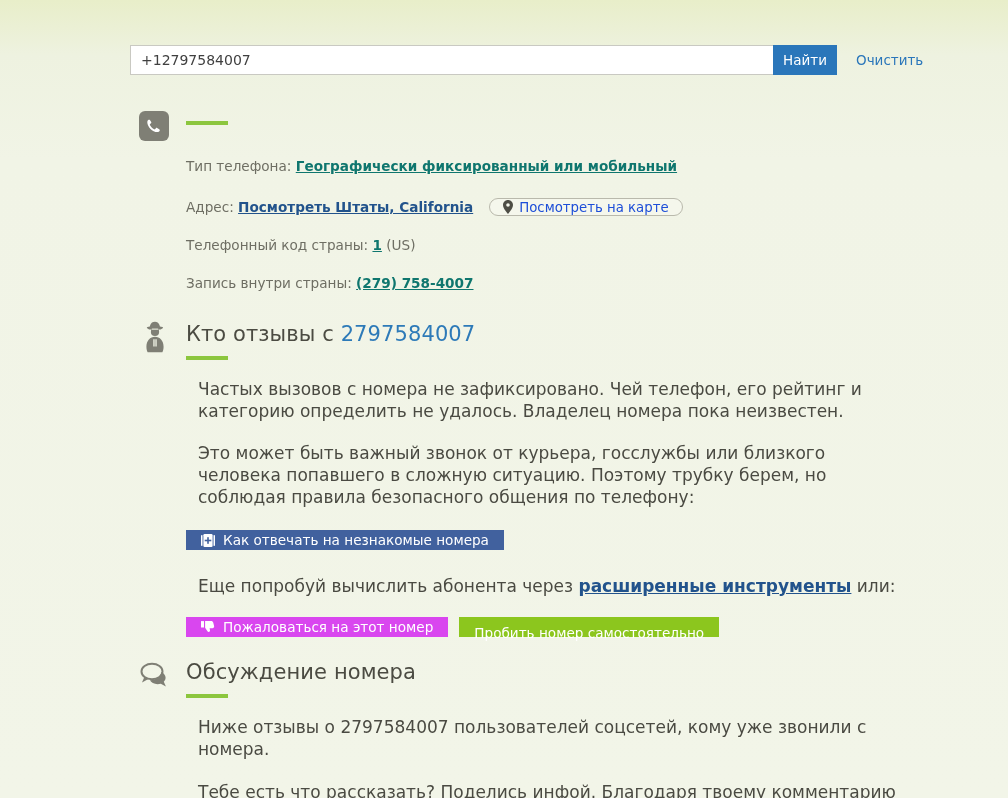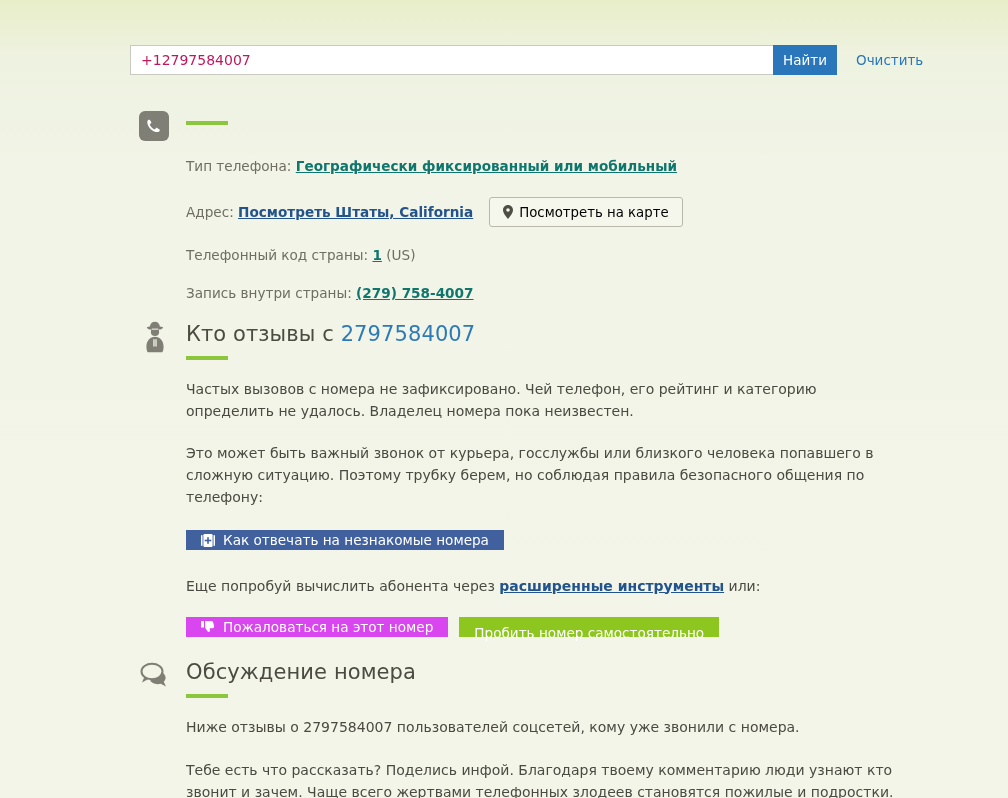--- a/index.html
+++ b/index.html
@@ -33,21 +33,21 @@
   .search-input {
     width: 643px;
     height: 30px;
     box-sizing: border-box;
     border: 1px solid #c9c9c2;
     border-right: none;
     background: #ffffff;
     padding: 4px 10px;
     font-family: "DejaVu Sans", "Liberation Sans", sans-serif;
     font-size: 14px;
-    color: #be185d;
+    color: #404040;
     outline: none;
     border-radius: 0;
   }
   .search-btn {
     width: 64px;
     height: 30px;
     border: none;
     background: #2a76ba;
     color: #ffffff;
     font-family: "DejaVu Sans", "Liberation Sans", sans-serif;
@@ -101,22 +101,22 @@
     background: #8cc63e;
     margin-top: 9px;
   }
 
   .body-col {
     margin-left: 48px;
     margin-top: 0;
   }
 
   p.line, p.para {
-    margin: 0;
-    font-size: 14px;
+    margin: 12px;
+    font-size: 17px;
     line-height: 22px;
     color: #4a4a42;
   }
   .meta-line {
     margin-top: 0;
     margin-bottom: 0;
     font-size: 13.6px;
     color: #6e6e63;
     line-height: 20px;
   }
@@ -135,29 +135,29 @@
     color: #22538c;
     font-weight: 700;
     text-decoration: underline;
     cursor: pointer;
   }
 
   .map-btn {
     display: inline-flex;
     align-items: center;
     gap: 6px;
-    height: 30px;
+    height: 18px;
     box-sizing: border-box;
     padding: 0 13px;
     border: 1px solid #b9b9ac;
     background: #f5f7ec;
-    color: #000000;
+    color: #1d4ed8;
     font-size: 13.3px;
     cursor: pointer;
-    border-radius: 3px;
+    border-radius: 13px;
     font-family: "DejaVu Sans", "Liberation Sans", sans-serif;
   }
 
   .btn {
     display: inline-flex;
     align-items: center;
     gap: 8px;
     box-sizing: border-box;
     height: 20px;
     padding: 0 15px;

